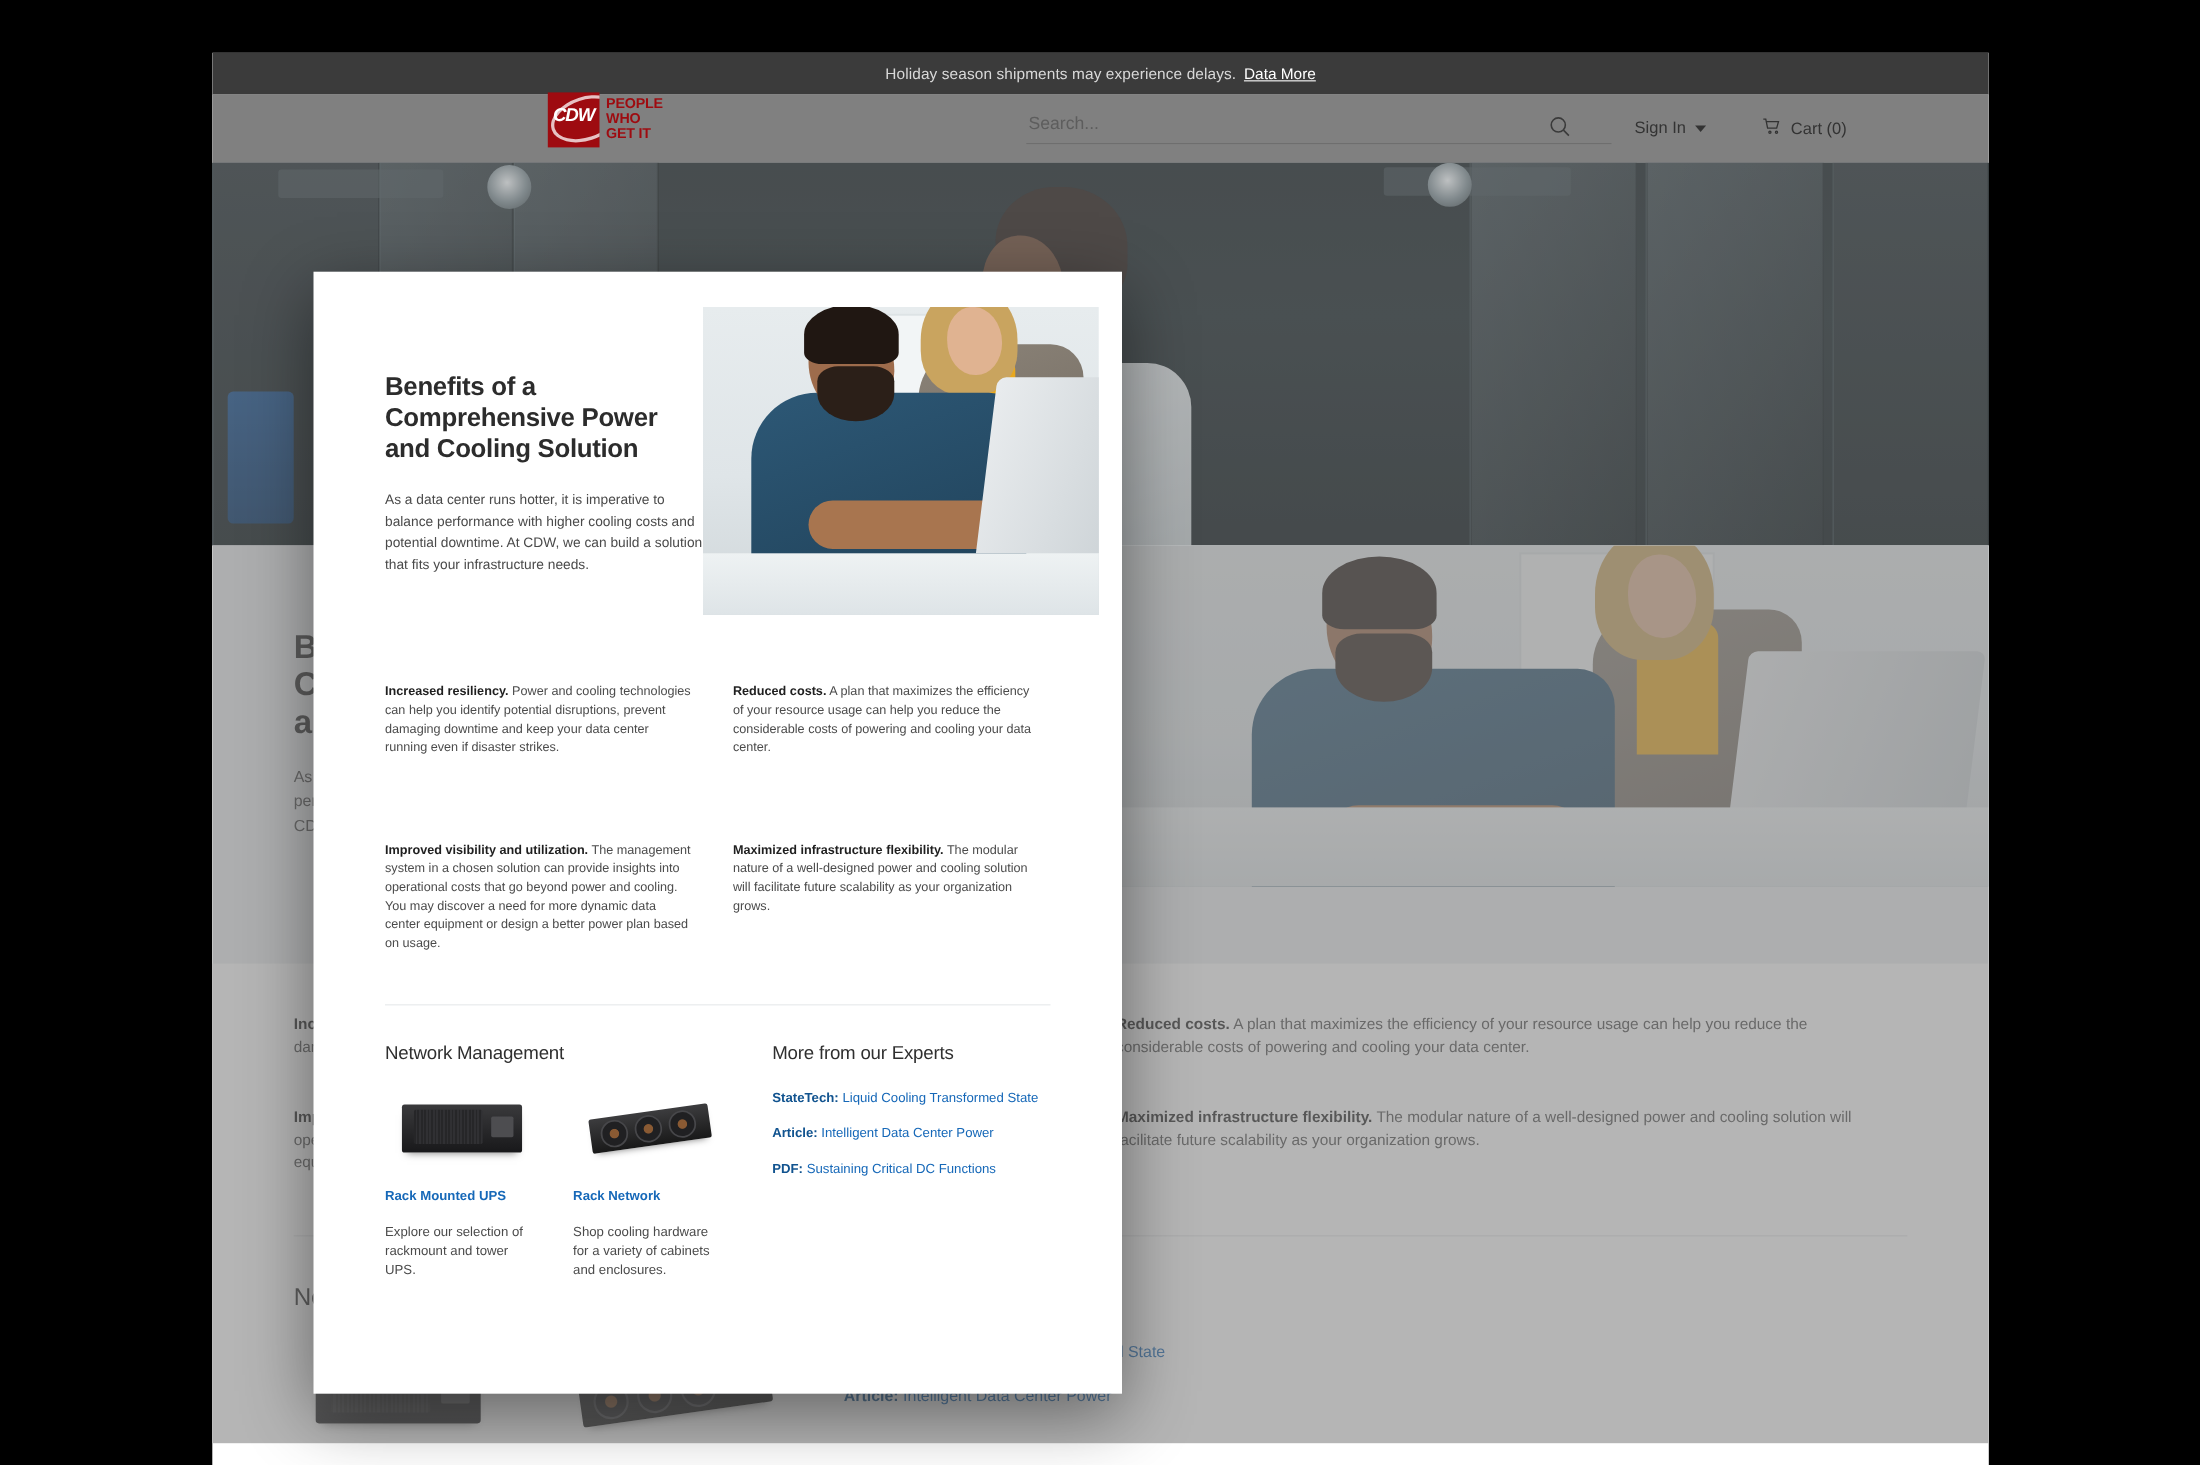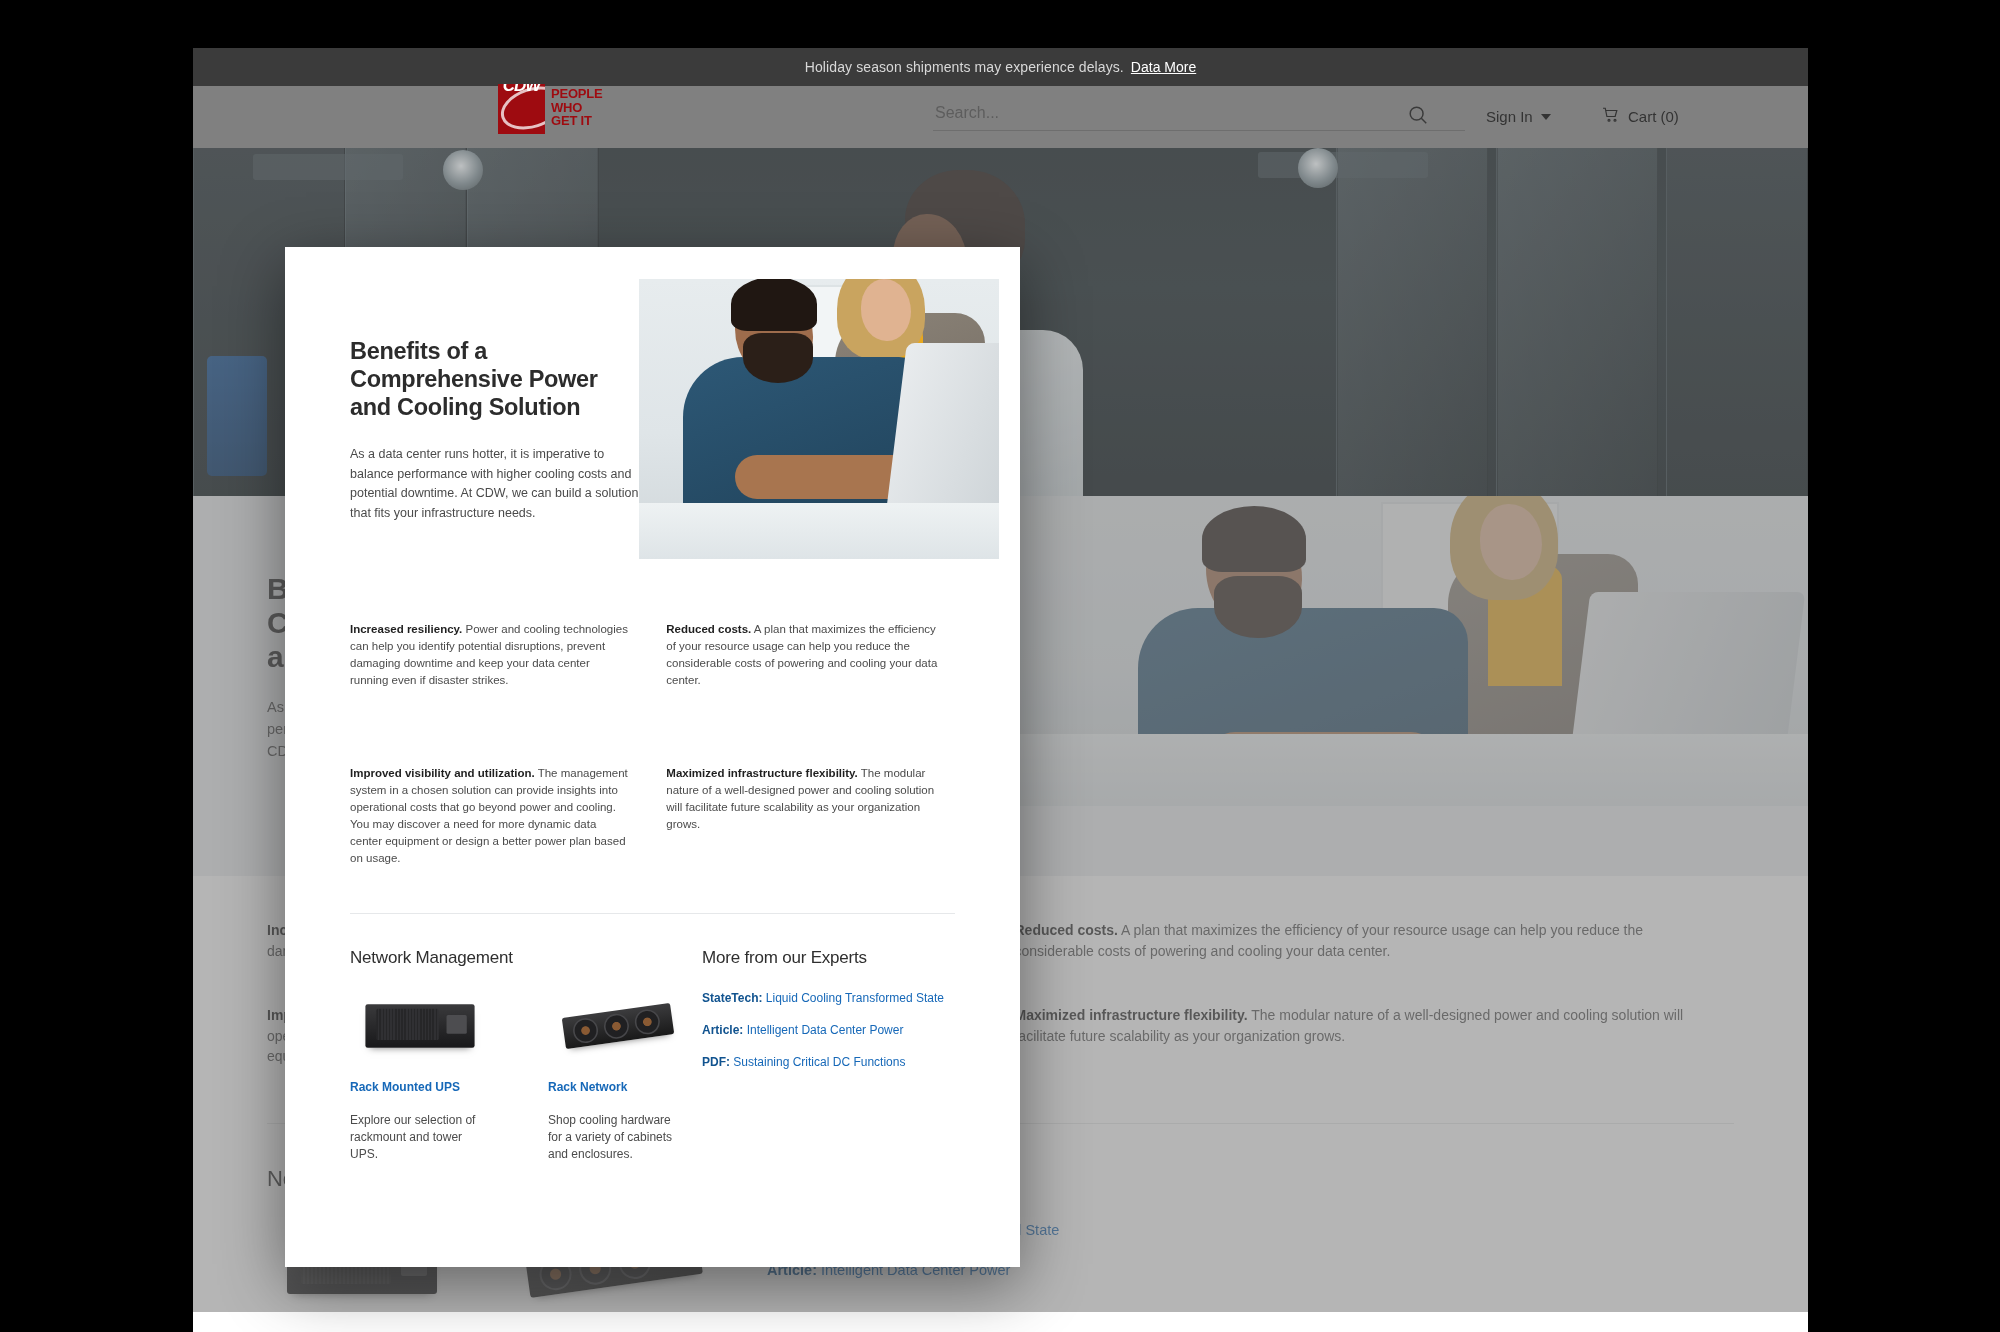--- a/index.html
+++ b/index.html
@@ -9,21 +9,21 @@
   #page{position:absolute;left:193px;top:48px;width:1615px;height:1284px;overflow:hidden;background:#ffffff;}
 
   
   .announce{height:38px;background:#3b3b3b;display:flex;align-items:center;justify-content:center;}
   .announce-text{color:#d8d8d8;font-size:14px;letter-spacing:.1px;}
   .announce-link{color:#ffffff;font-size:14px;text-decoration:underline;margin-left:7px;}
 
   
   .masthead{height:62px;background:#808080;display:flex;align-items:center;position:relative;}
   .logo{position:absolute;left:305px;top:-2px;display:flex;align-items:flex-start;}
-  .logo-badge{width:47px;height:50px;background:#9e0b10;position:relative;display:flex;justify-content:center;overflow:hidden;}
+  .logo-badge{width:47px;height:50px;background:#9e0b10;position:relative;display:flex;align-items:center;justify-content:center;overflow:hidden;}
   .logo-badge .cdw{color:#fff;font-weight:bold;font-size:17px;font-style:italic;letter-spacing:-1px;z-index:2;margin-top:-8px;}
   .logo-badge .swoosh{position:absolute;width:58px;height:34px;border:3px solid rgba(255,255,255,.75);border-radius:50%;transform:rotate(-18deg);left:2px;top:4px;}
   .logo-tag{margin-left:6px;color:#9e0b10;font-weight:bold;font-size:13px;line-height:13.5px;letter-spacing:-.2px;margin-top:3px;}
 
   .search-wrap{position:absolute;left:740px;top:14px;width:500px;}
   .search-input{width:100%;border:none;border-bottom:1px solid #6e6e6e;background:transparent;font-size:16px;color:#3a3a3a;padding:4px 30px 8px 2px;outline:none;font-family:"Liberation Sans",sans-serif;}
   .search-input::placeholder{color:#5d5d5d;}
   .search-icon{position:absolute;right:4px;top:4px;}
   .signin{position:absolute;left:1293px;top:22px;color:#333;font-size:15px;display:flex;align-items:center;gap:8px;}
   .caret{width:0;height:0;border-left:5px solid transparent;border-right:5px solid transparent;border-top:6px solid #333;}
@@ -118,21 +118,21 @@
   .m-row{display:flex;gap:38px;margin-top:34px;}
   .m-col{width:46%;}
   .m-col p{font-size:11.5px;line-height:17px;color:#4b4b4b;margin:0;}
   .m-col b{color:#1f1f1f;font-weight:bold;}
   .m-hr{margin:46px 44px 0;border-top:1px solid #e6e8ea;}
 
   .m-lower{display:flex;padding:34px 44px 0;}
   .m-left{width:330px;}
   .m-right{width:250px;margin-left:22px;}
   .m-sec-h{font-size:17px;color:#2f2f2f;font-weight:normal;margin:0 0 22px;letter-spacing:-.2px;}
-  .m-prods{display:flex;gap:58px;}
+  .m-prods{display:flex;gap:31px;}
   .m-prod{width:140px;}
   .m-prod-img{height:72px;display:flex;align-items:center;justify-content:center;}
   .m-prod-title{color:#1668b8;font-weight:bold;font-size:12px;margin-top:18px;}
   .m-prod-desc{color:#4b4b4b;font-size:12px;line-height:17px;margin-top:18px;}
   .m-exp a{display:block;font-size:12px;line-height:16px;color:#1668b8;text-decoration:none;margin-bottom:16px;}
   .m-exp a b{color:#11538f;}
   .ups-sm{transform:scale(.78);transform-origin:center;}
   .cool-sm{transform:rotate(-8deg) scale(.78);transform-origin:center;}
 </style>
 </head>

